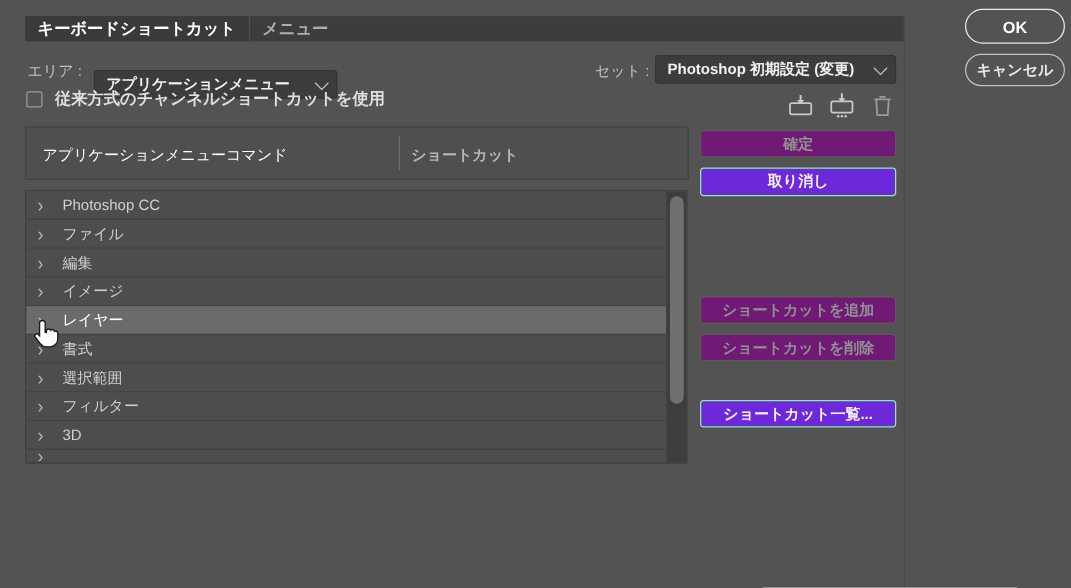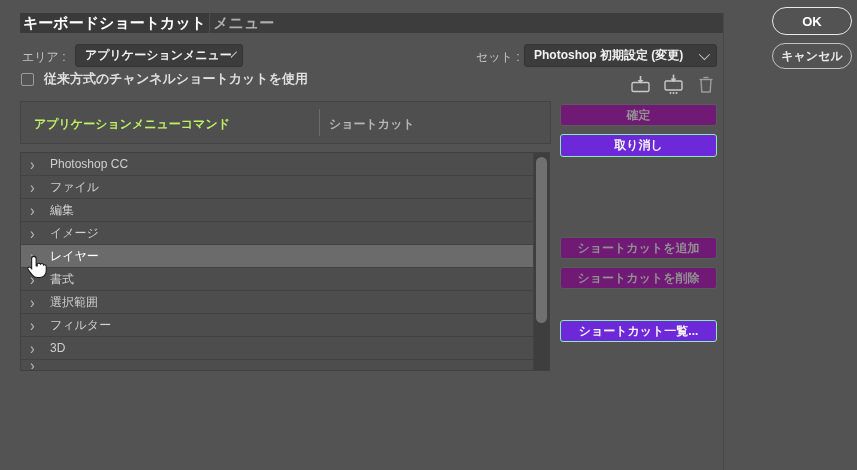--- a/index.html
+++ b/index.html
@@ -1,42 +1,42 @@
 <!DOCTYPE html>
 <html><head>
 <meta charset="utf-8">
 <style>
   html,body{margin:0;padding:0;}
   body{width:857px;height:470px;font-family:"Liberation Sans","DejaVu Sans",sans-serif;}
   .dialog{position:relative;width:857px;height:470px;background:#535353;overflow:hidden;}
 
   
   .tabbar{position:absolute;left:20px;top:13px;width:703px;height:20px;background:#3d3d3d;display:flex;align-items:center;}
-  .tab{height:100%;display:flex;align-items:center;padding:0 3px;font-size:15px;cursor:default;}
+  .tab{height:100%;display:flex;align-items:center;padding:0 10px;font-size:13px;cursor:default;}
   .tab.active{background:#3a3a3a;color:#ffffff;font-weight:bold;border-right:1px solid #4e4e4e;}
   .tab.inactive{color:#aeaeae;font-weight:bold;}
   .panel-edge{position:absolute;left:723px;top:13px;width:1px;height:457px;background:#484848;}
 
   
   .fieldlabel{position:absolute;font-size:12px;color:#c3c3c3;}
   .select{position:absolute;height:23px;background:#3c3c3c;border:1px solid #343434;border-radius:3px;display:flex;align-items:center;justify-content:space-between;padding:0 9px;box-sizing:border-box;}
   .select .val{color:#f1f1f1;font-size:12px;font-weight:bold;white-space:nowrap;}
   .caret{width:7px;height:7px;border-right:1.5px solid #c4c4c4;border-bottom:1.5px solid #c4c4c4;transform:rotate(45deg) translateY(-2px);}
 
   
   .checkbox{position:absolute;left:21px;top:73px;width:13px;height:13px;border:1px solid #9b9b9b;border-radius:2px;background:transparent;box-sizing:border-box;}
   .checkbox-label{position:absolute;left:44px;top:70px;font-size:13px;font-weight:bold;color:#dfdfdf;}
 
   
   .iconbar{position:absolute;left:628px;top:73px;width:90px;height:22px;display:flex;align-items:center;gap:9px;}
   .ibtn{width:24px;height:22px;display:flex;align-items:center;justify-content:center;}
 
   
   .thead{position:absolute;left:20px;top:101px;width:531px;height:43px;background:#4f4f4f;border:1px solid #434343;box-sizing:border-box;}
-  .thead .col1{position:absolute;left:13px;top:14px;font-size:12px;color:#bef264;font-weight:bold;}
+  .thead .col1{position:absolute;left:13px;top:14px;font-size:12px;color:#ffffff;font-weight:normal;}
   .thead .col2{position:absolute;left:308px;top:14px;font-size:12px;color:#b6b6b6;font-weight:bold;}
   .thead .vdiv{position:absolute;left:298px;top:7px;width:1px;height:27px;background:#6b6b6b;}
 
   
   .list{position:absolute;left:20px;top:152px;width:530px;height:219px;background:#4d4d4d;border:1px solid #404040;box-sizing:border-box;overflow:hidden;}
   .rows{position:absolute;left:0;top:0;right:16px;bottom:0;}
   .row{height:23px;border-bottom:1px solid #424242;display:flex;align-items:center;background:#4d4d4d;box-sizing:border-box;}
   .row.selected{background:#6b6b6b;}
   .row .chev{width:12px;margin-left:9px;color:#b9b9b9;font-size:14px;line-height:10px;transform:scaleY(1.15);}
   .row .lbl{margin-left:8px;font-size:12px;color:#cfcfcf;white-space:nowrap;}
@@ -63,21 +63,21 @@
 
 <div class="dialog">
 
   <div class="tabbar">
     <div class="tab active">キーボードショートカット</div>
     <div class="tab inactive">メニュー</div>
   </div>
   <div class="panel-edge"></div>
 
   <div class="fieldlabel" style="left:22px;top:49px;">エリア :</div>
-  <div class="select" style="left:75px;top:44px;width:168px;">
+  <div class="select" style="left:75px;top:56px;width:195px;">
     <span class="val">アプリケーションメニュー</span>
     <span class="caret"></span>
   </div>
 
   <div class="fieldlabel" style="left:476px;top:49px;">セット :</div>
   <div class="select" style="left:524px;top:44px;width:193px;">
     <span class="val">Photoshop 初期設定 (変更)</span>
     <span class="caret"></span>
   </div>
 

